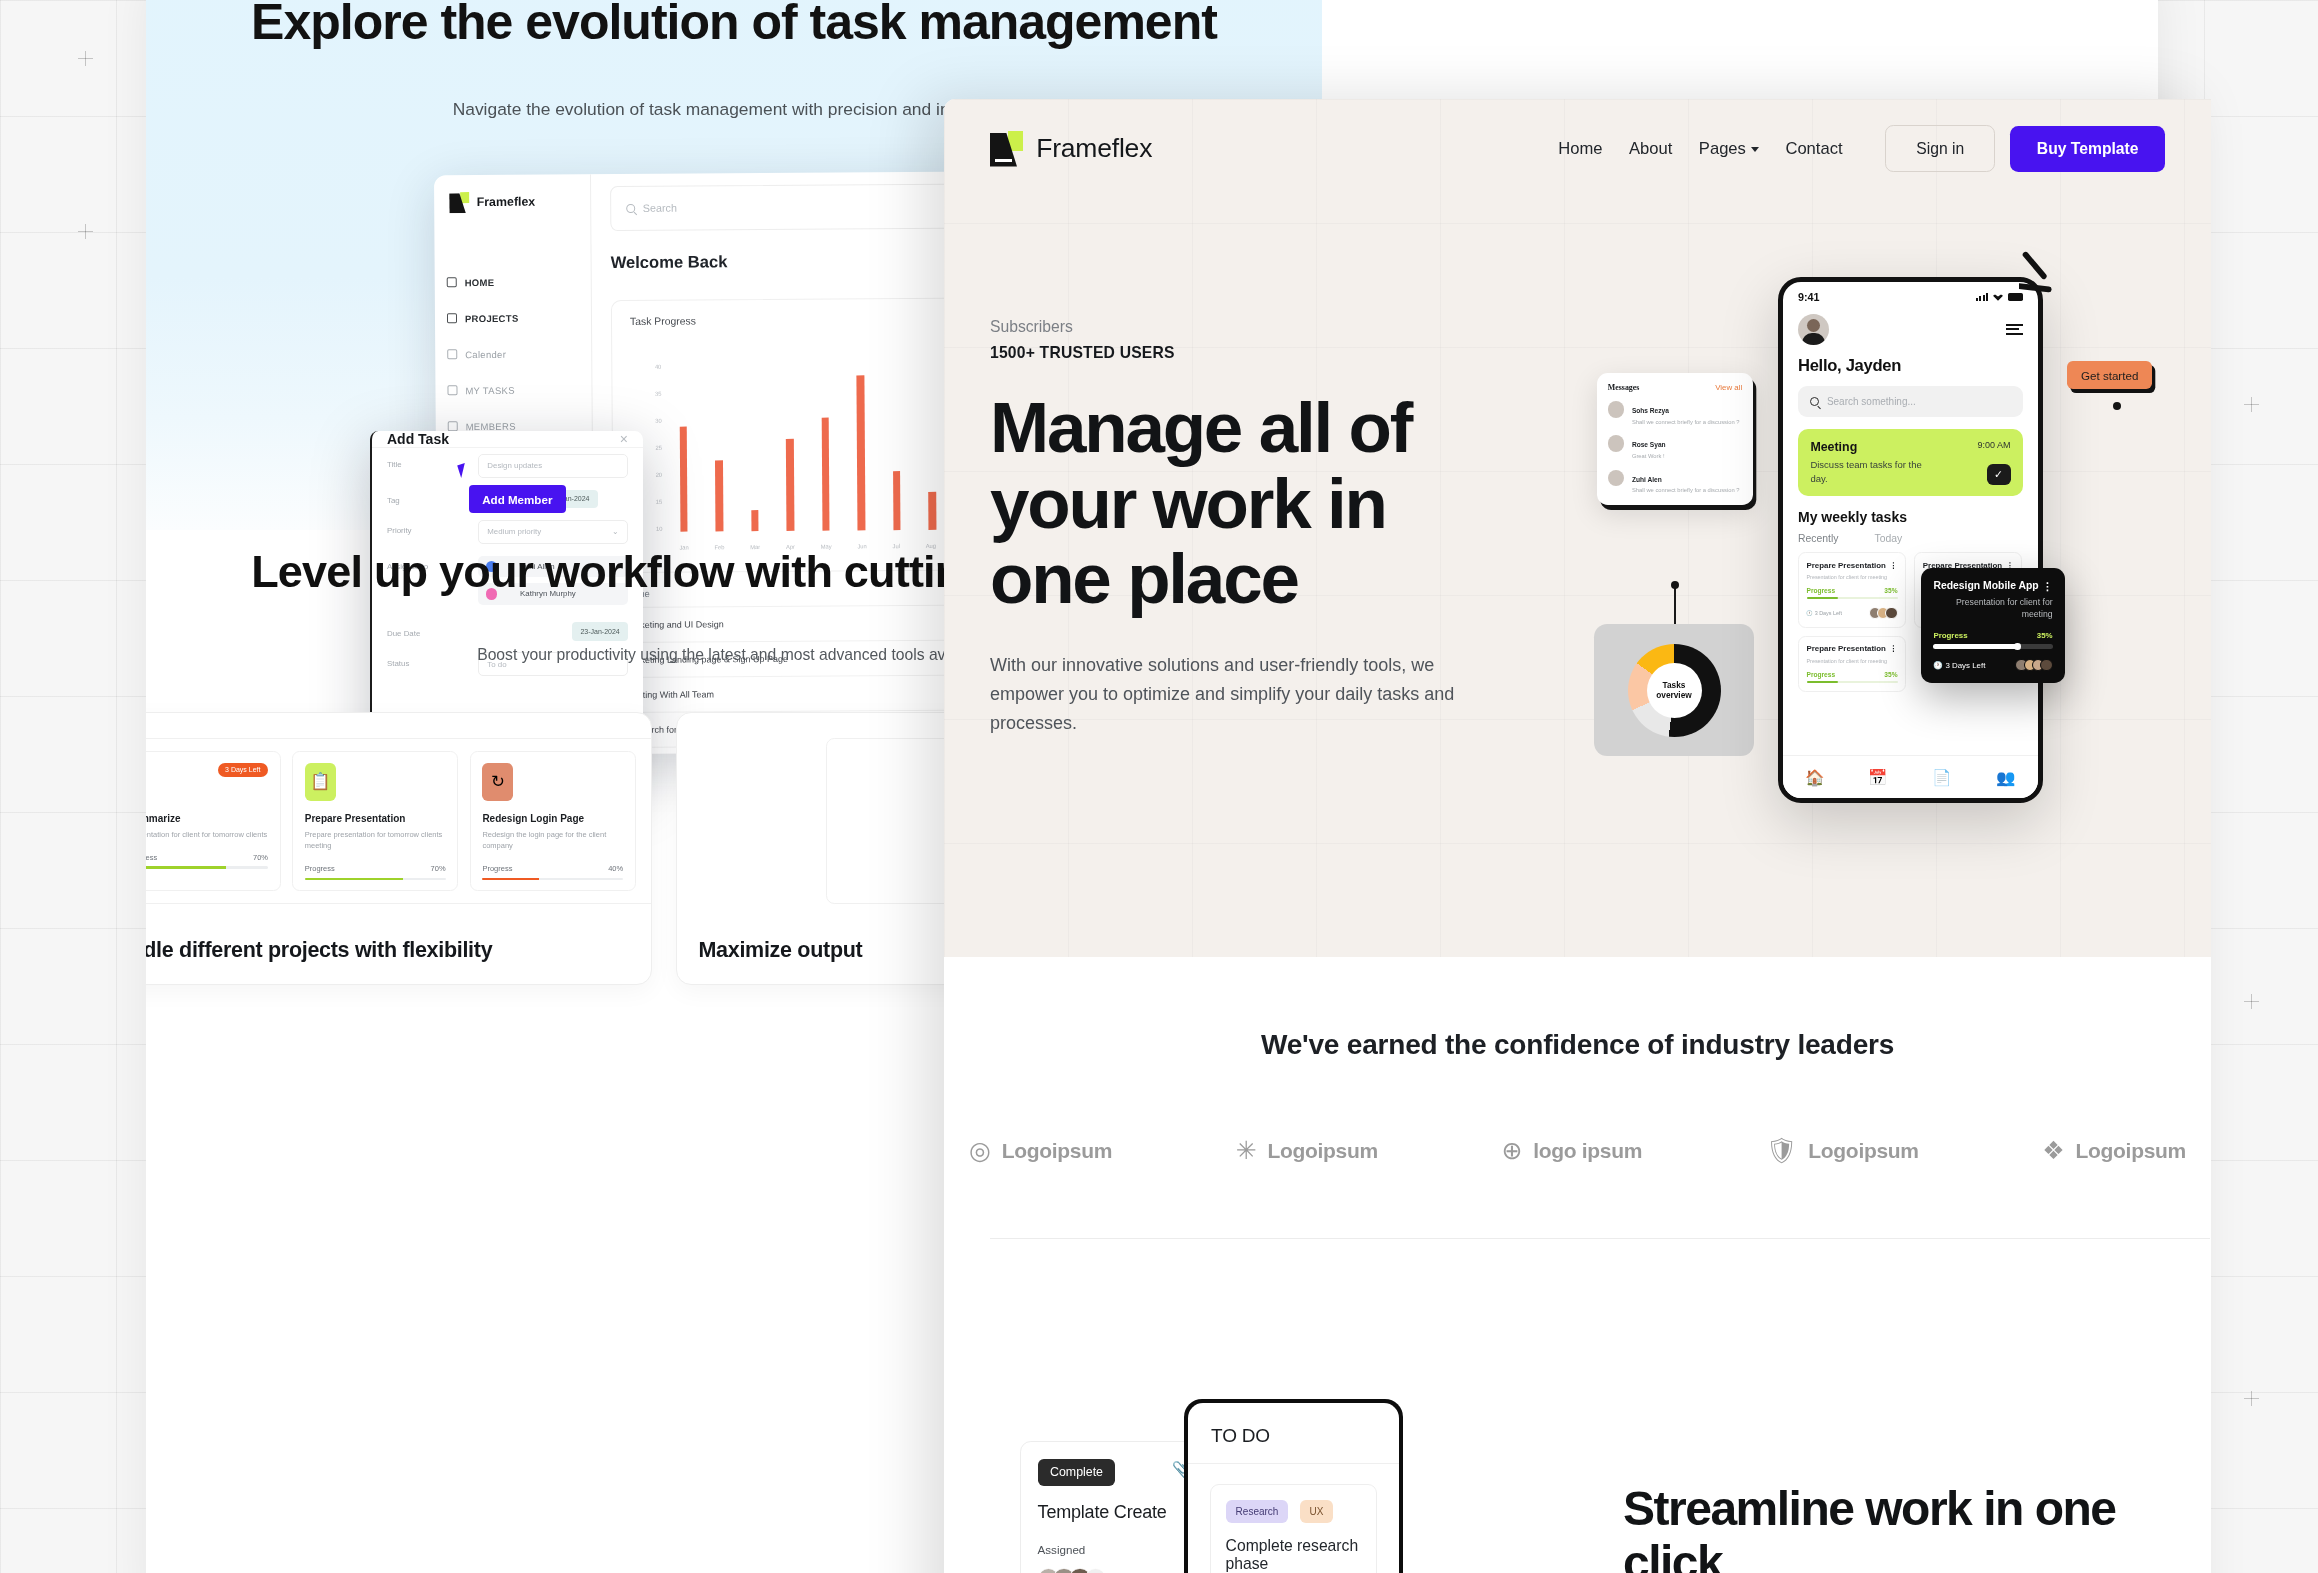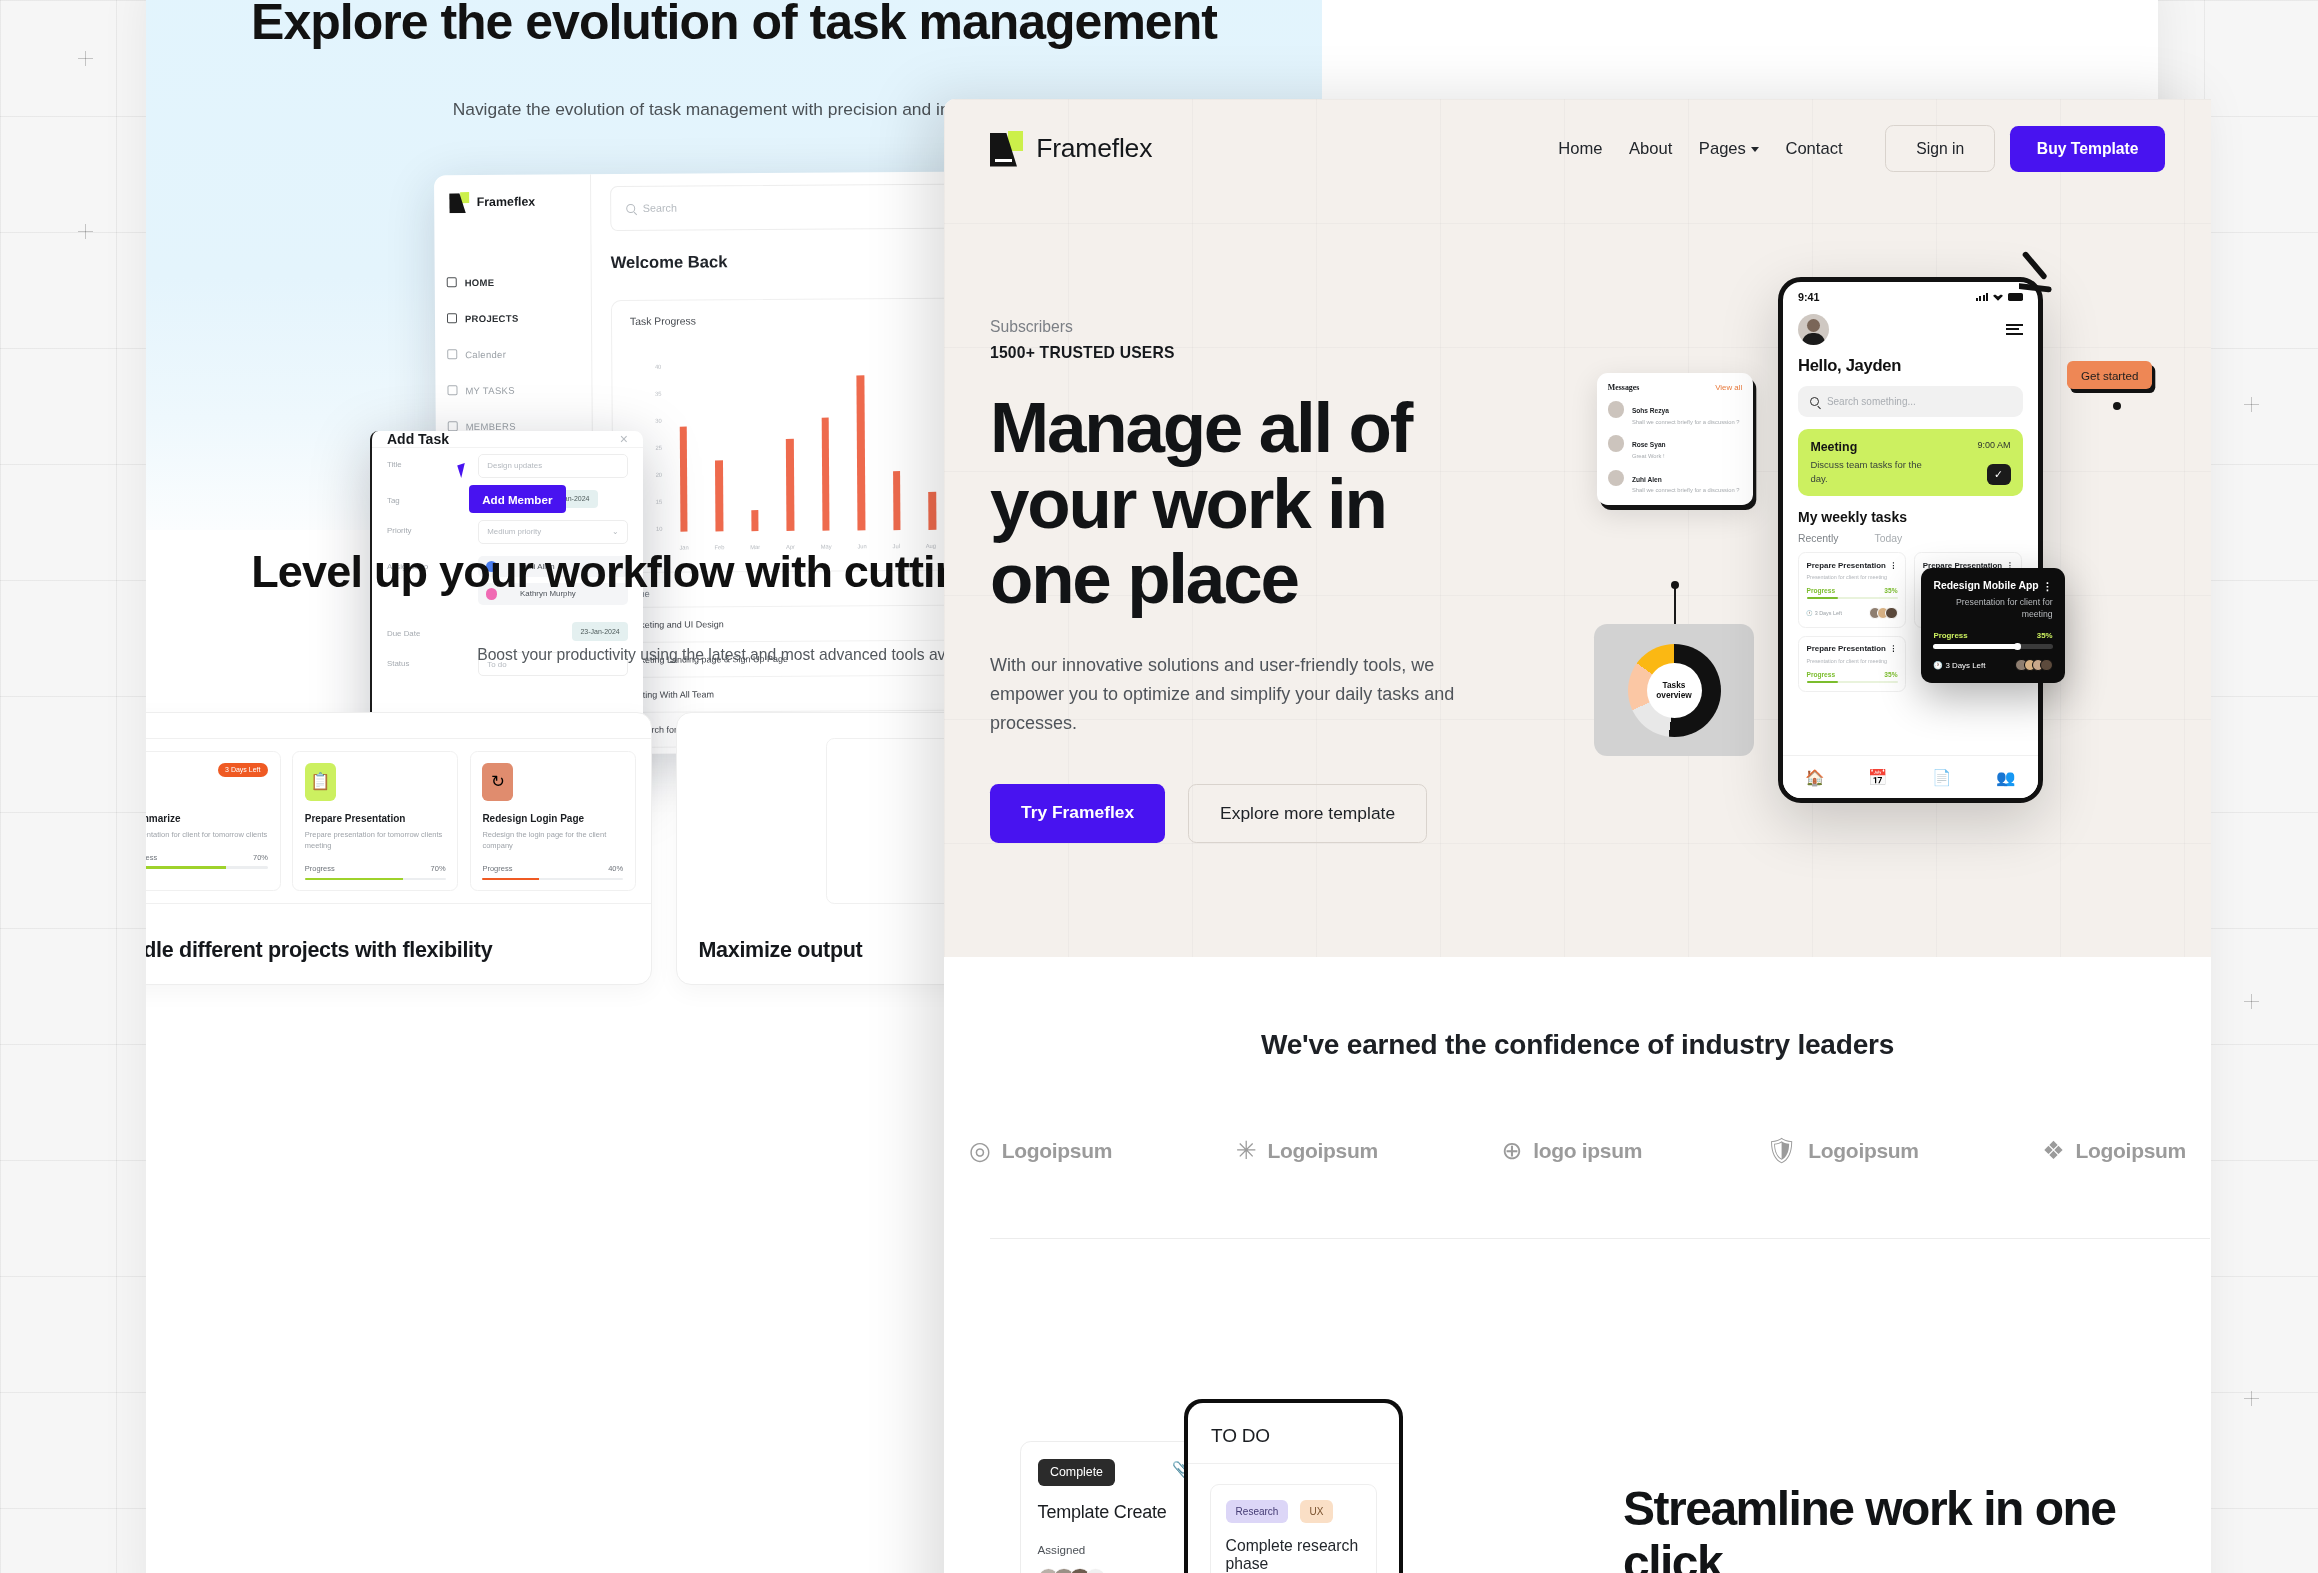--- a/index.html
+++ b/index.html
@@ -618,24 +618,20 @@
       <div class="btn-signin">Sign in</div>
       <div class="btn-buy">Buy Template</div>
     </div>
   </div>
 
   <div class="hero-txt">
     <div class="sub-label">Subscribers</div>
     <div class="sub-users">1500+ TRUSTED USERS</div>
     <h1 class="hero-h1">Manage all of your work in one place</h1>
     <p class="hero-p">With our innovative solutions and user-friendly tools, we empower you to optimize and simplify your daily tasks and processes.</p>
-    <div class="hero-btns">
-      <div class="btn-try">Try Frameflex</div>
-      <div class="btn-explore">Explore more template</div>
-    </div>
   </div>
 </div>
 
 <svg class="sparkle" viewBox="0 0 80 70">
   <path d="M8 8 L30 34" stroke="#111" stroke-width="7" stroke-linecap="round"></path>
   <path d="M0 46 L36 50" stroke="#111" stroke-width="7" stroke-linecap="round"></path>
 </svg>
 <div class="getstarted">Get started</div>
 <div class="gs-dot"></div>
 

